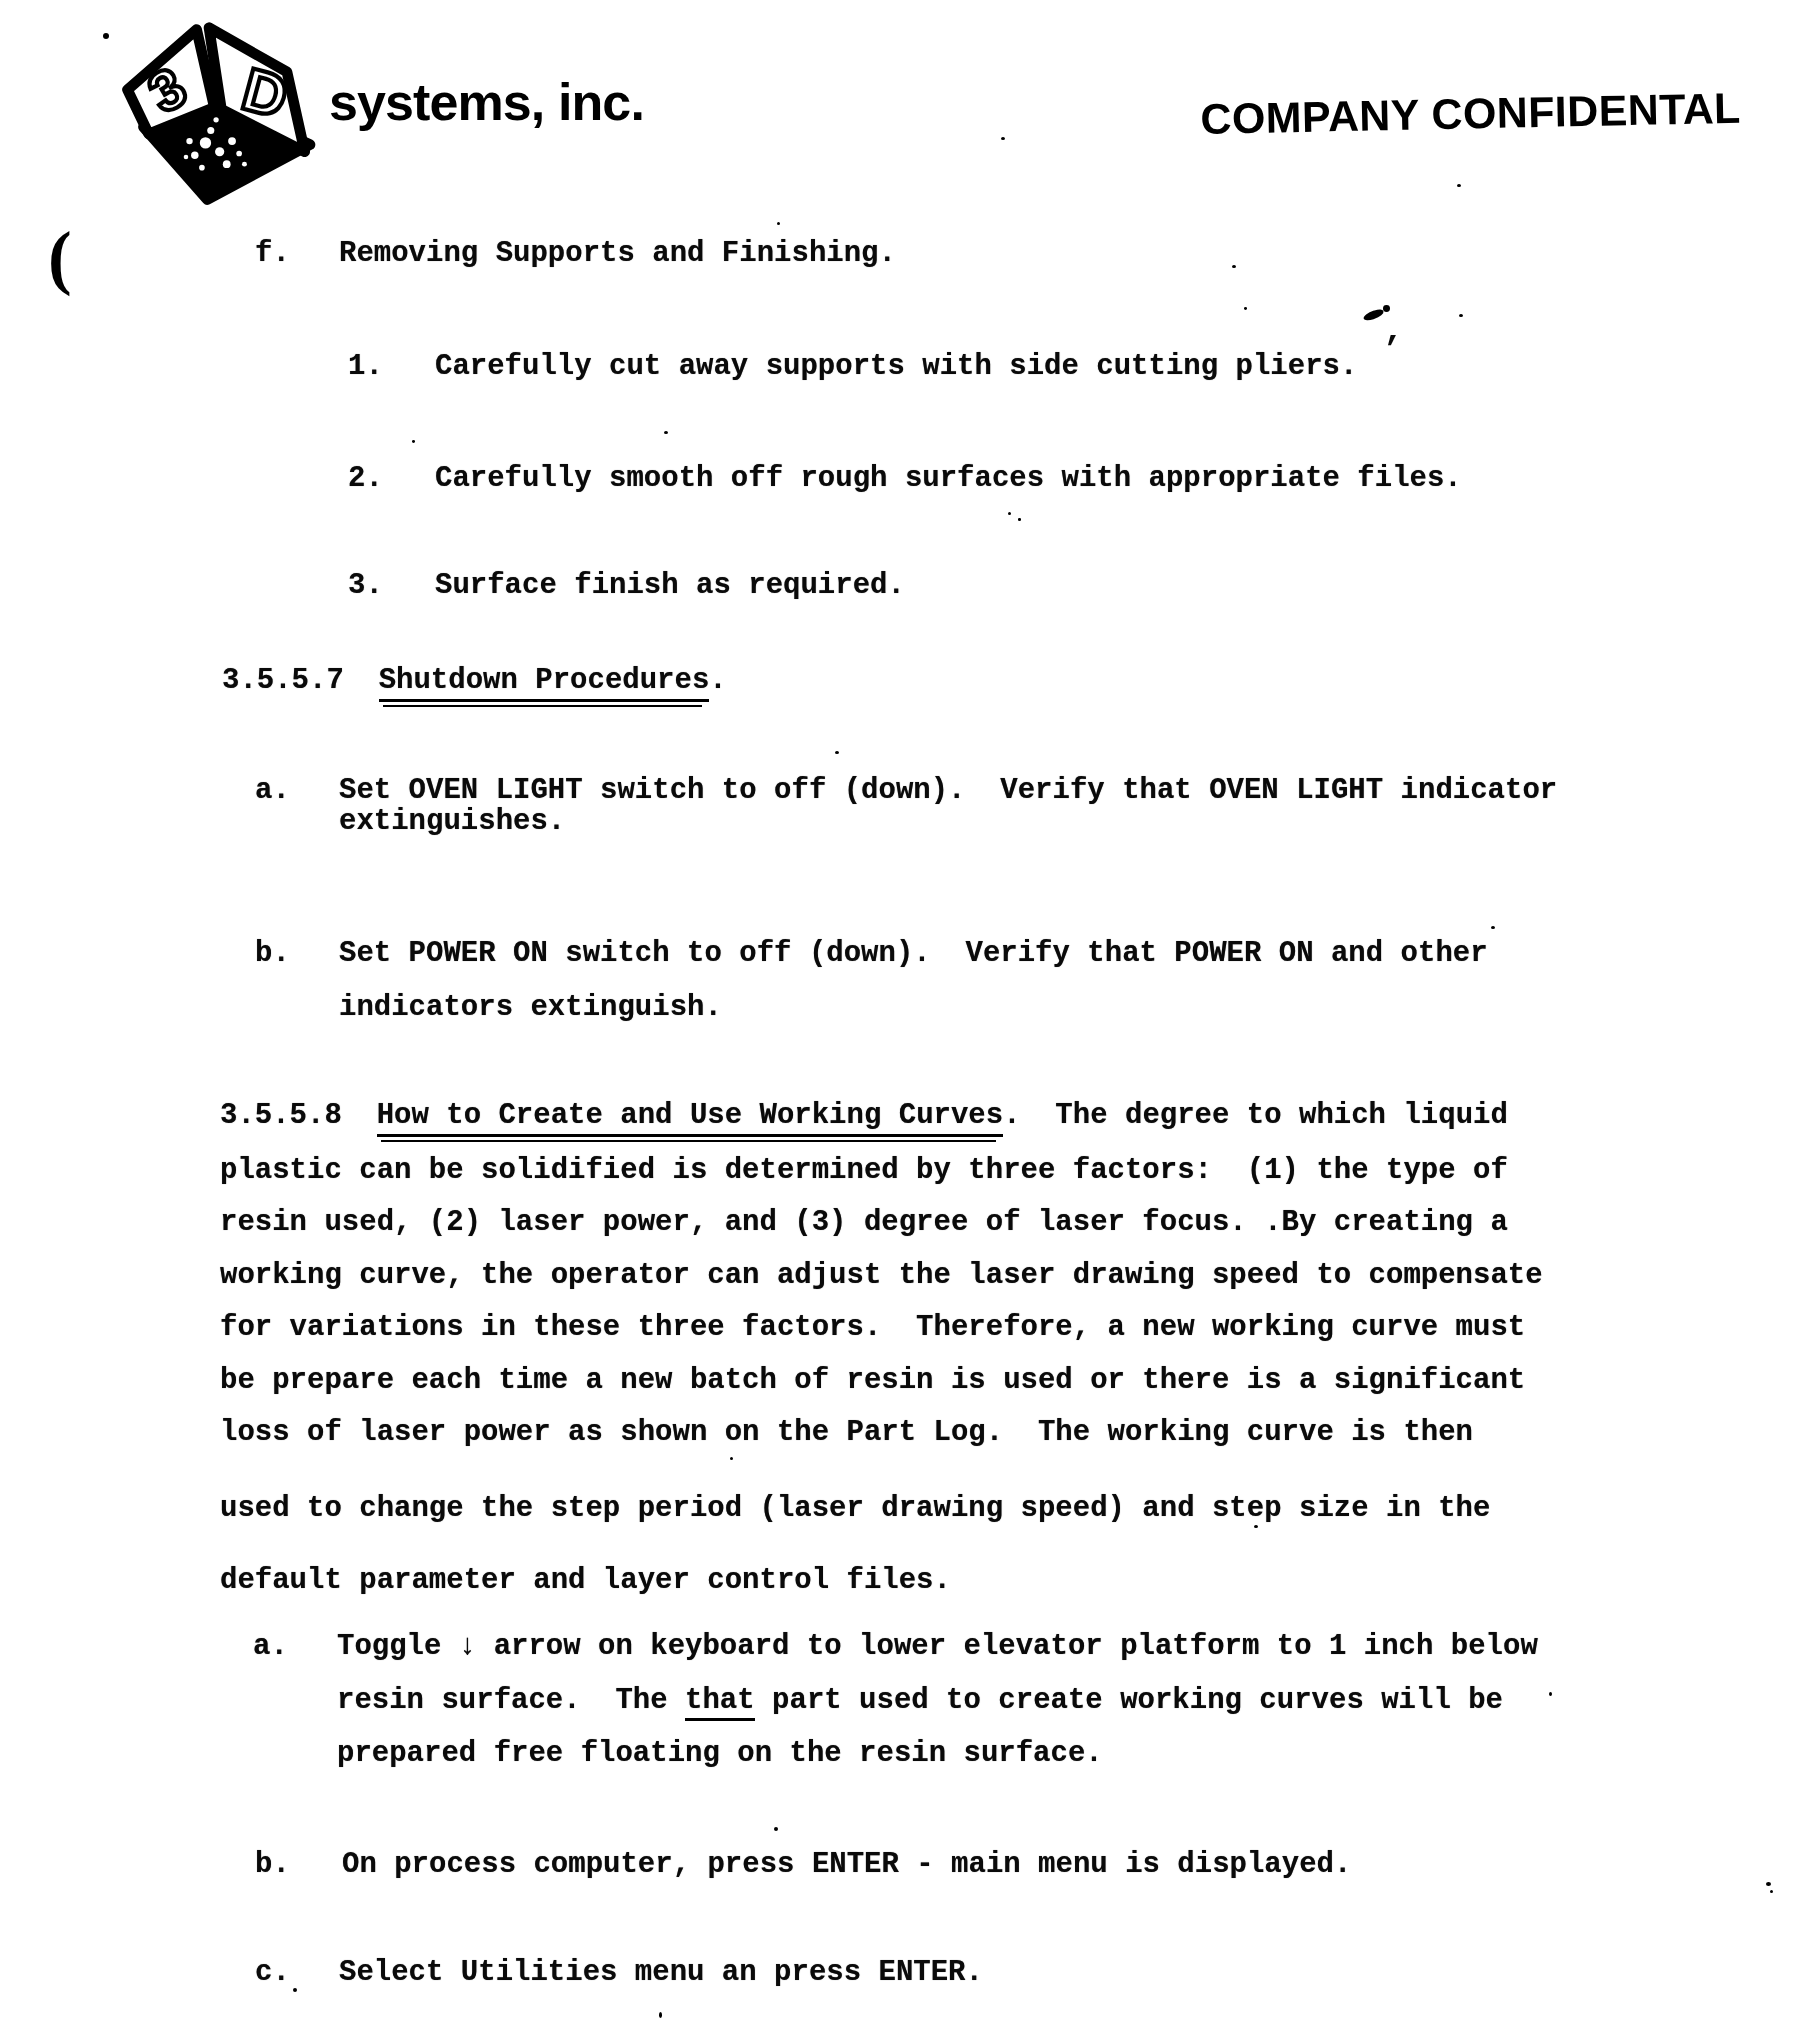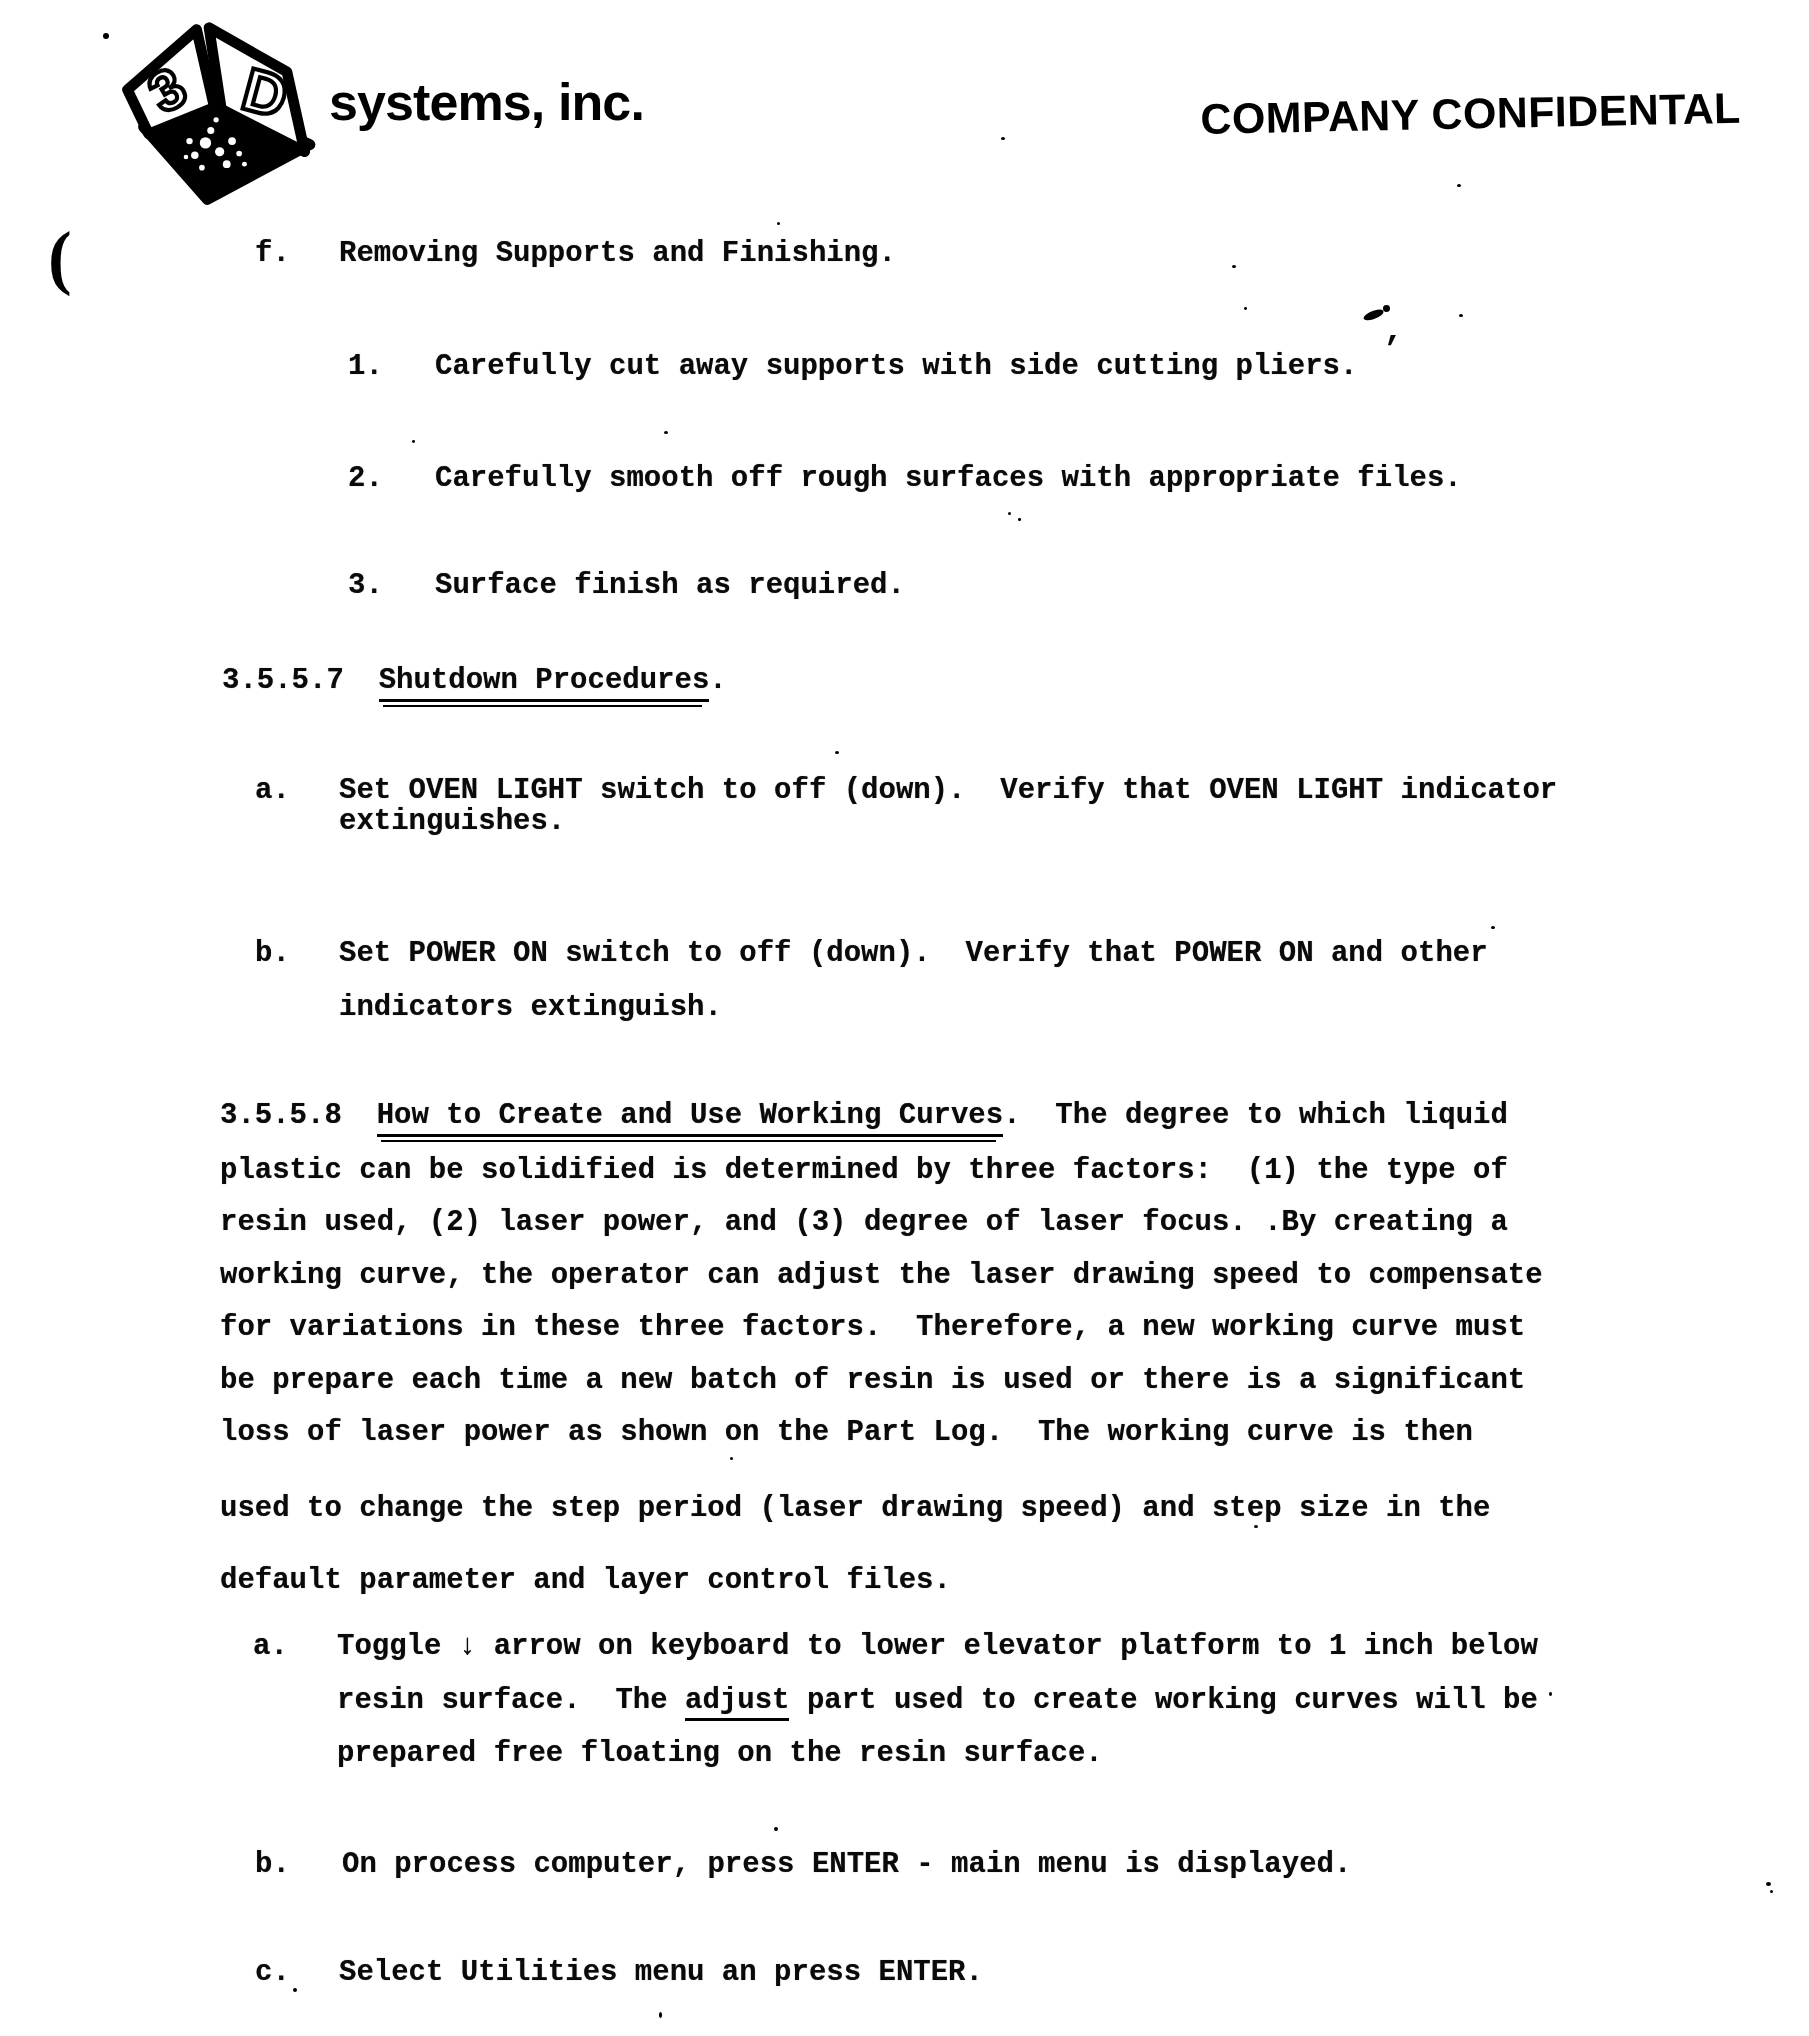--- a/index.html
+++ b/index.html
@@ -149,21 +149,21 @@
   <div class="t" style="left:220px;top:1207px;">resin used, (2) laser power, and (3) degree of laser focus. .By creating a</div>
   <div class="t" style="left:220px;top:1260px;">working curve, the operator can adjust the laser drawing speed to compensate</div>
   <div class="t" style="left:220px;top:1312px;">for variations in these three factors.  Therefore, a new working curve must</div>
   <div class="t" style="left:220px;top:1365px;">be prepare each time a new batch of resin is used or there is a significant</div>
   <div class="t" style="left:220px;top:1417px;">loss of laser power as shown on the Part Log.  The working curve is then</div>
   <div class="t" style="left:220px;top:1470px;margin-top:23px;">used to change the step period (laser drawing speed) and step size in the</div>
   <div class="t" style="left:220px;top:1522px;margin-top:43px;">default parameter and layer control files.</div>
 
   <div class="t" style="left:253px;top:1631px;">a.</div>
   <div class="t" style="left:337px;top:1631px;">Toggle ↓ arrow on keyboard to lower elevator platform to 1 inch below</div>
-  <div class="t" style="left:337px;top:1685px;"><span>resin surface.  The </span><span class="u1">adjust</span><span> part used to create working curves will be</span></div>
+  <div class="t" style="left:337px;top:1685px;"><span>resin surface.  The </span><span class="u1">that</span><span> part used to create working curves will be</span></div>
   <div class="t" style="left:337px;top:1738px;">prepared free floating on the resin surface.</div>
 
   <div class="t" style="left:255px;top:1849px;">b.</div>
   <div class="t" style="left:342px;top:1849px;">On process computer, press ENTER - main menu is displayed.</div>
 
   <div class="t" style="left:255px;top:1957px;">c.</div>
   <div class="t" style="left:339px;top:1957px;">Select Utilities menu an press ENTER.</div>
 
   <i class="dot" style="left:103px;top:33px;width:6px;height:6px;"></i>
   <i class="dot" style="left:777px;top:222px;width:3.4px;height:3.4px;"></i>

